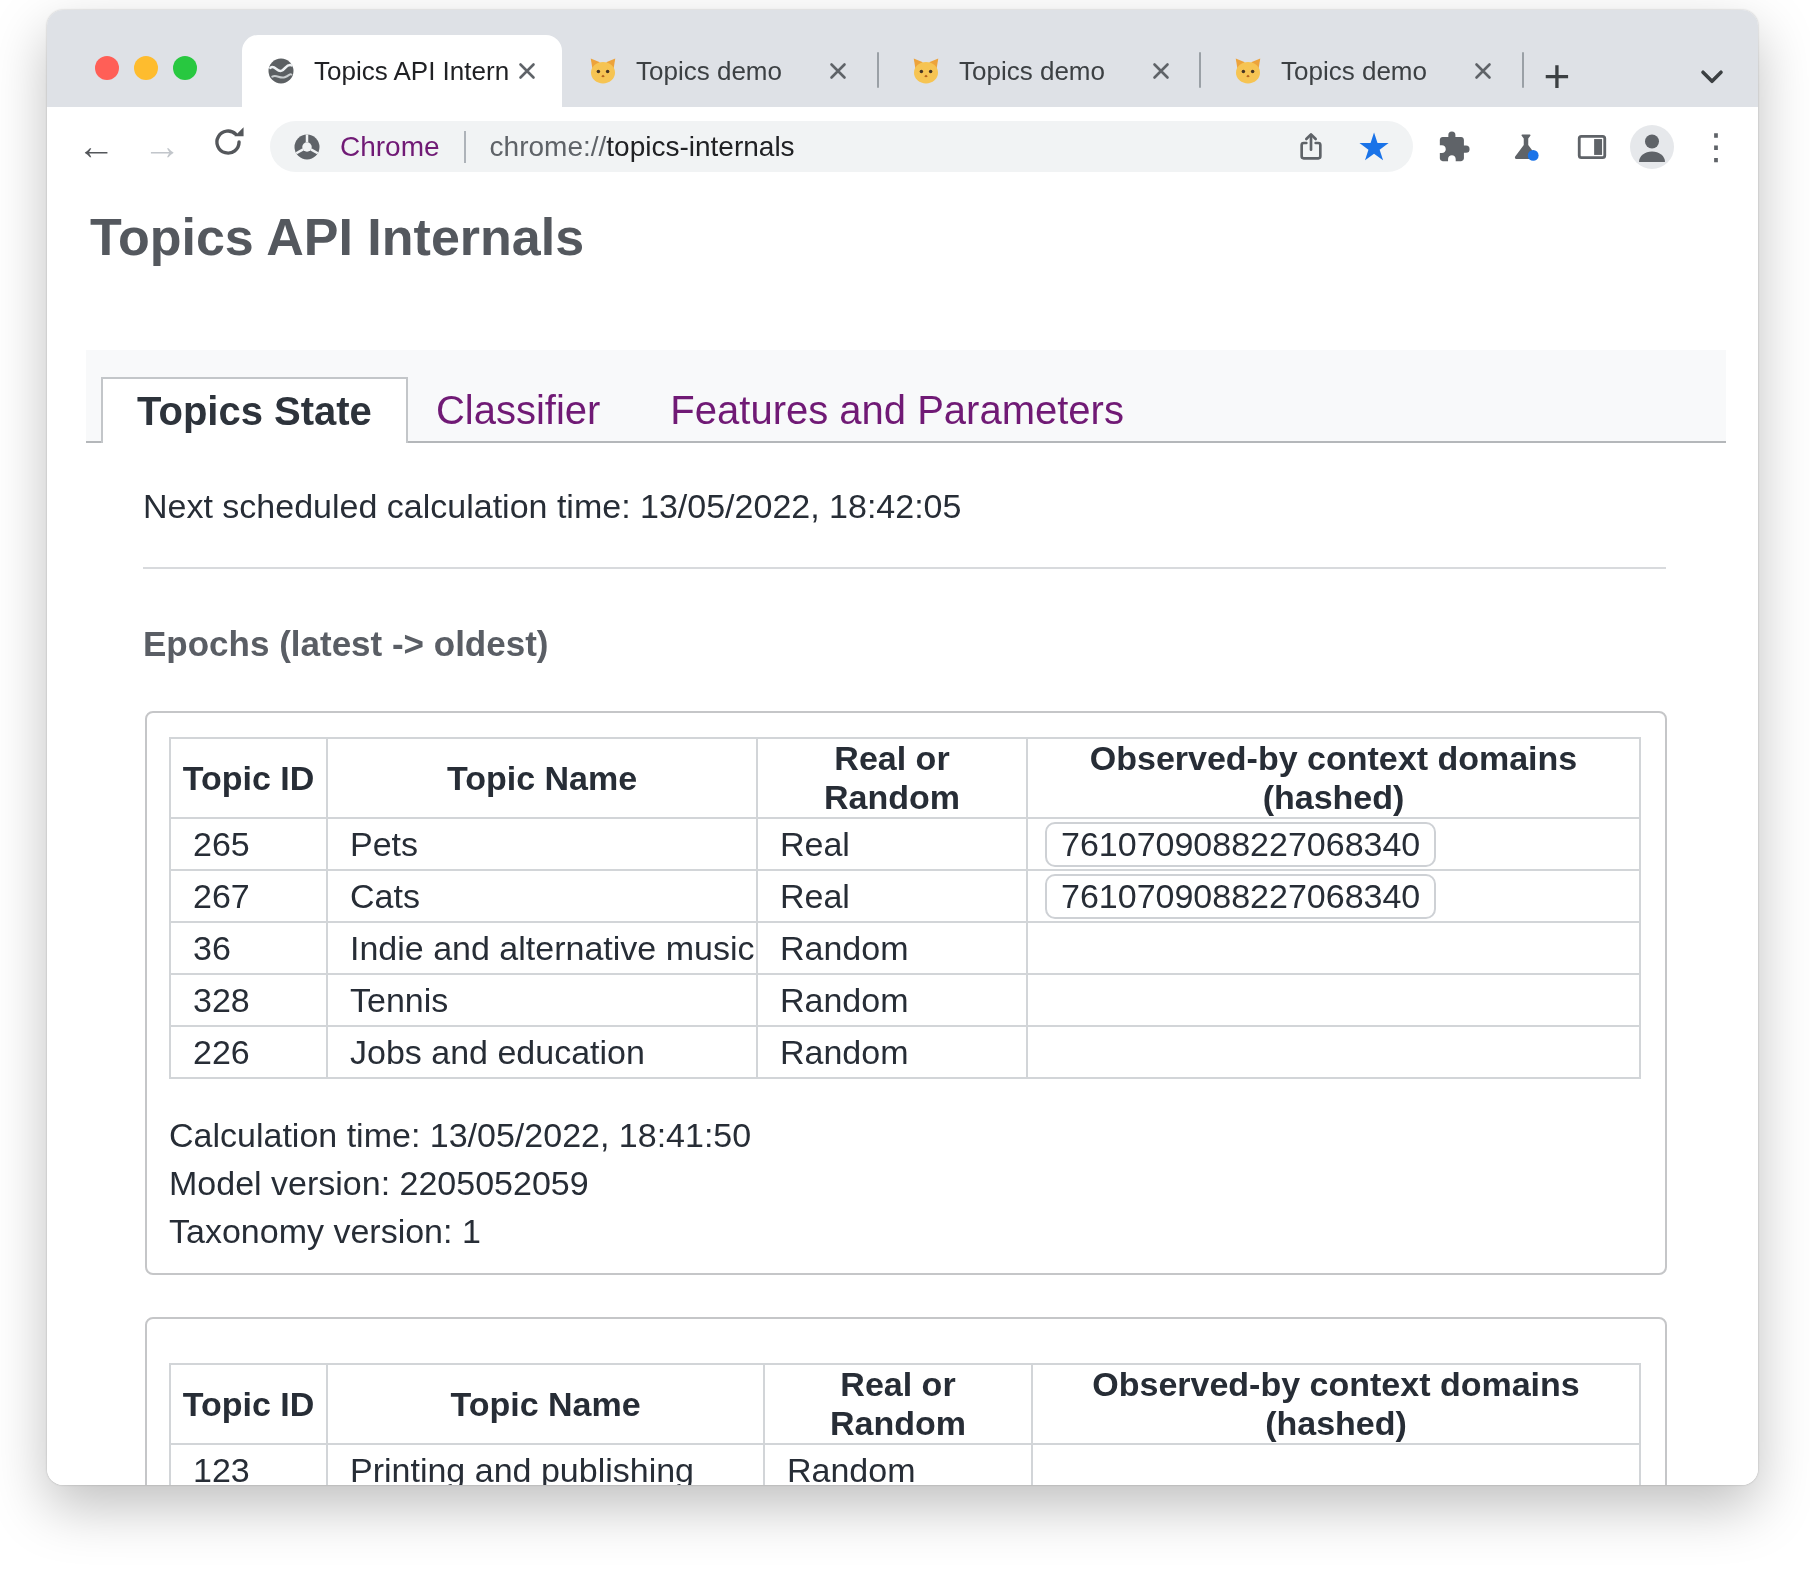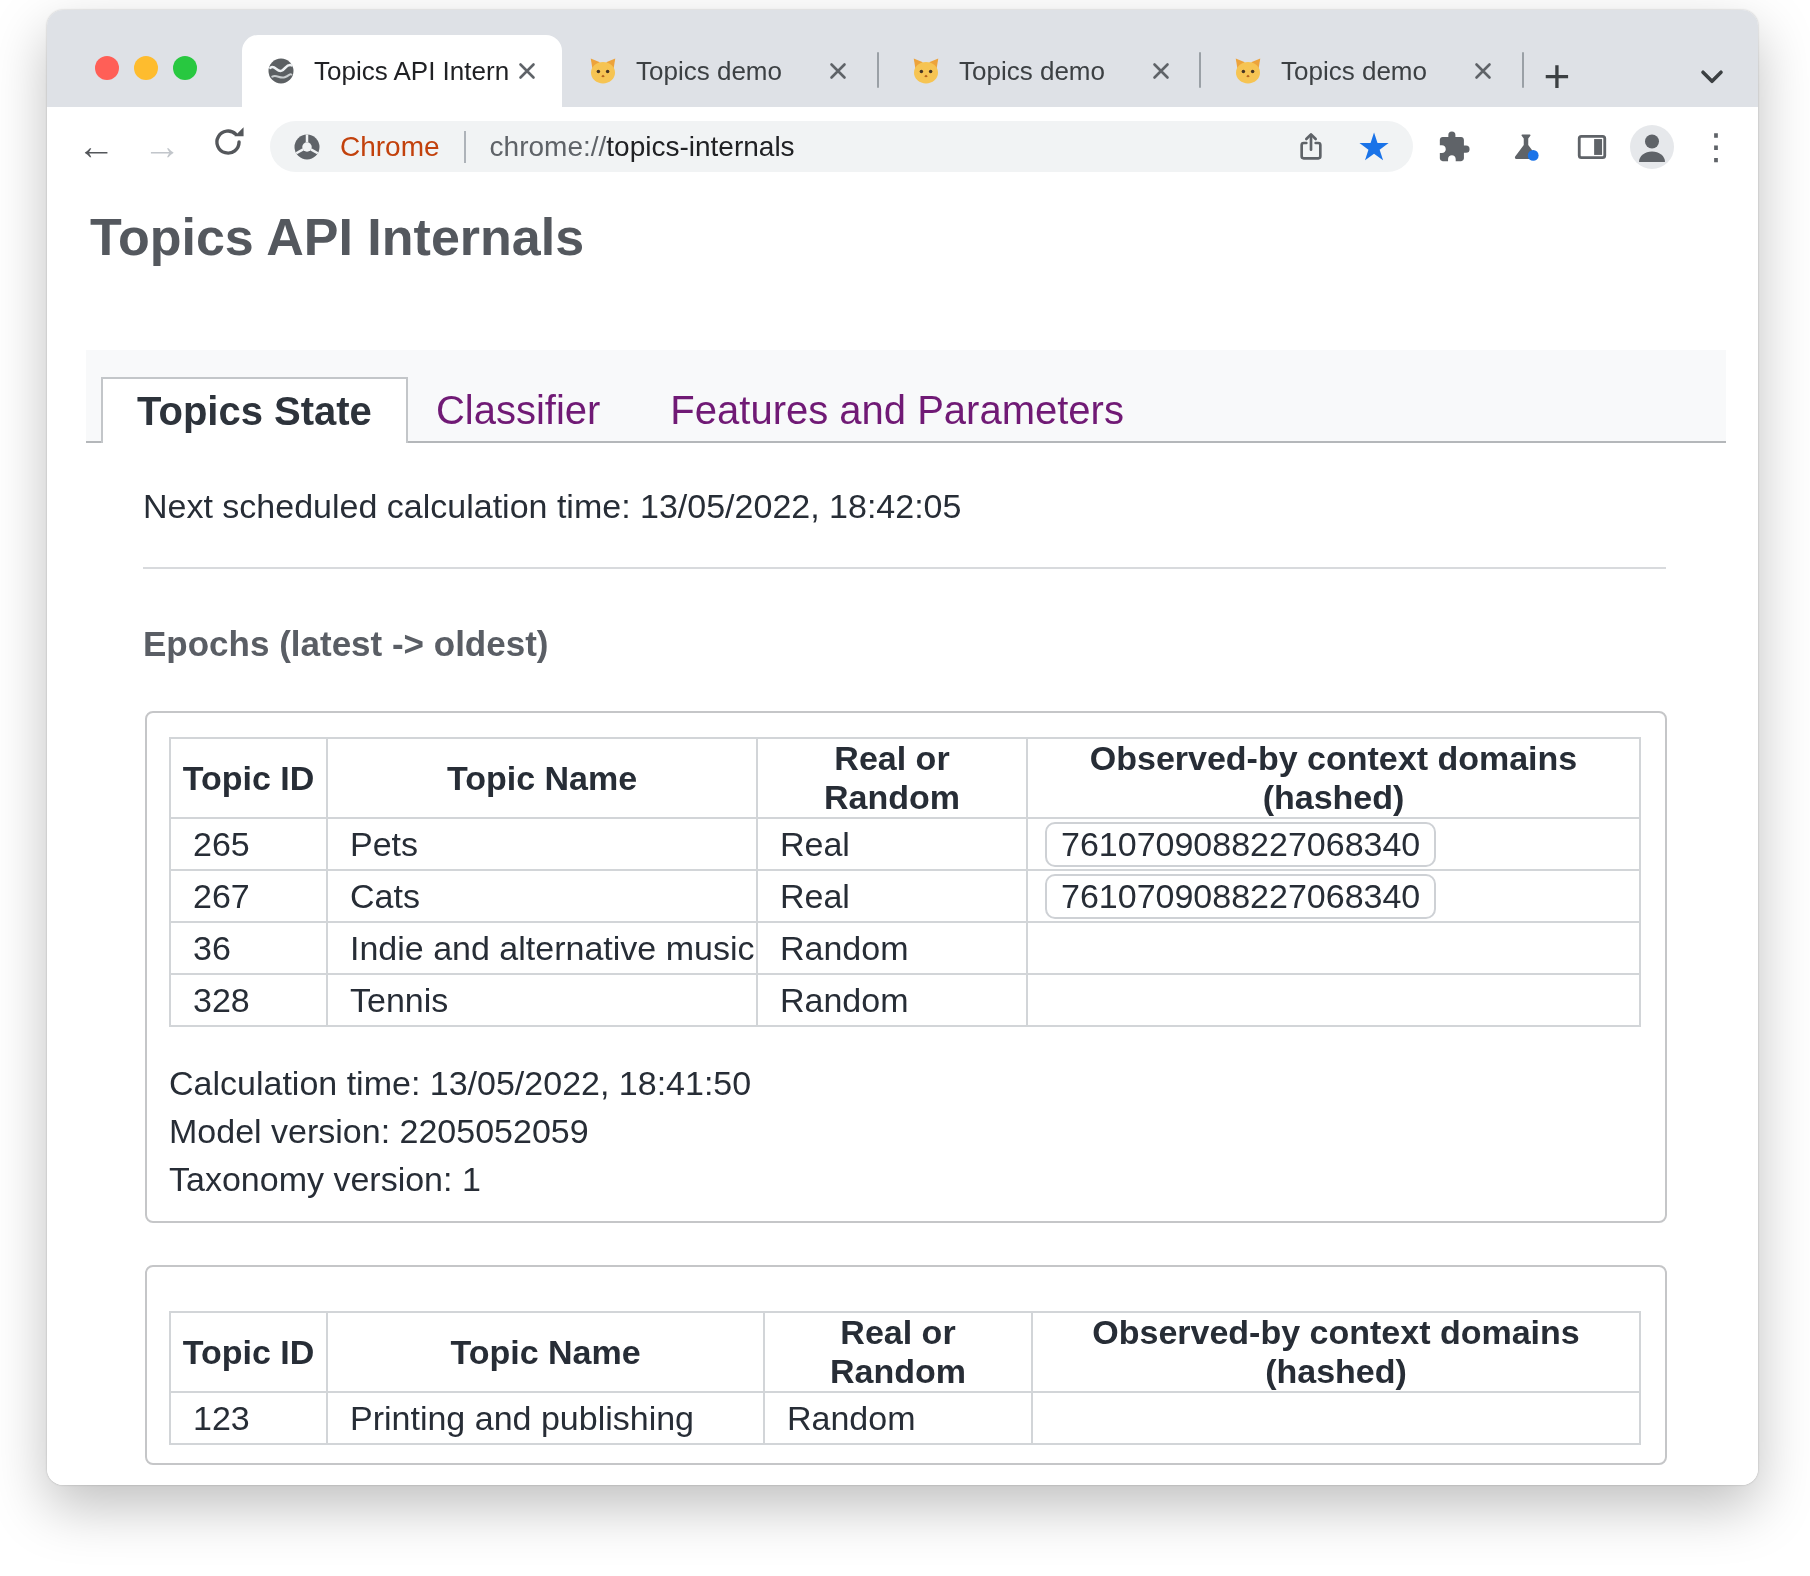--- a/index.html
+++ b/index.html
@@ -29,21 +29,21 @@
   .newtab{position:absolute;left:1486px;top:42px;width:48px;height:48px;border:none;background:transparent;
     font-size:46px;font-weight:300;color:#3c4043;line-height:44px;text-align:center;padding:0}
   .tabsearch{position:absolute;left:1645px;top:46px;width:40px;height:40px;border:none;background:transparent;padding:0;display:flex;align-items:center;justify-content:center}
   
   .toolbar{height:79px;background:#fff;position:relative;flex:none}
   .navbtn{position:absolute;top:17px;width:44px;height:44px;border:none;background:transparent;padding:0;
     font-size:38px;line-height:44px;text-align:center;color:#54575b;border-radius:50%}
   .navbtn.disabled{color:#c2c6cb}
   .omnibox{position:absolute;left:223px;top:14px;width:1143px;height:51px;background:#f1f3f4;border-radius:26px;
     display:flex;align-items:center;padding:0 22px;box-sizing:border-box}
-  .omnibox .origin{font-size:28px;color:#c2410c;margin-left:18px}
+  .omnibox .origin{font-size:28px;color:#701a75;margin-left:18px}
   .osep{width:2px;height:32px;background:#aeb3b9;margin:0 24px;flex:none}
   .url{font-size:28px;color:#5f6368;white-space:nowrap}
   .url .host{color:#202124;font-weight:400}
   .ospacer{flex:1}
   .obicon{border:none;background:transparent;padding:0;display:flex;align-items:center;justify-content:center}
   .starbtn{font-size:38px;color:#1a73e8;line-height:38px}
   .tbicon{position:absolute;top:19px;width:42px;height:42px;border:none;background:transparent;padding:0;display:flex;align-items:center;justify-content:center}
   .dotsbtn{font-size:36px;color:#5f6368;line-height:42px}
   
   .content{flex:1;background:#fff;position:relative;overflow:hidden}
@@ -275,20 +275,26 @@
                 <td>Indie and alternative music</td>
                 <td>Random</td>
                 <td></td>
               </tr>
               <tr>
                 <td>328</td>
                 <td>Tennis</td>
                 <td>Random</td>
                 <td></td>
               </tr>
+              <tr>
+                <td>226</td>
+                <td>Jobs and education</td>
+                <td>Random</td>
+                <td></td>
+              </tr>
             </tbody>
         </table>
         <div class="epoch-meta">
             <div>Calculation time: 13/05/2022, 18:41:50</div>
             <div>Model version: 2205052059</div>
             <div>Taxonomy version: 1</div>
           </div>
       </div>
 
       <div class="ebox second">

